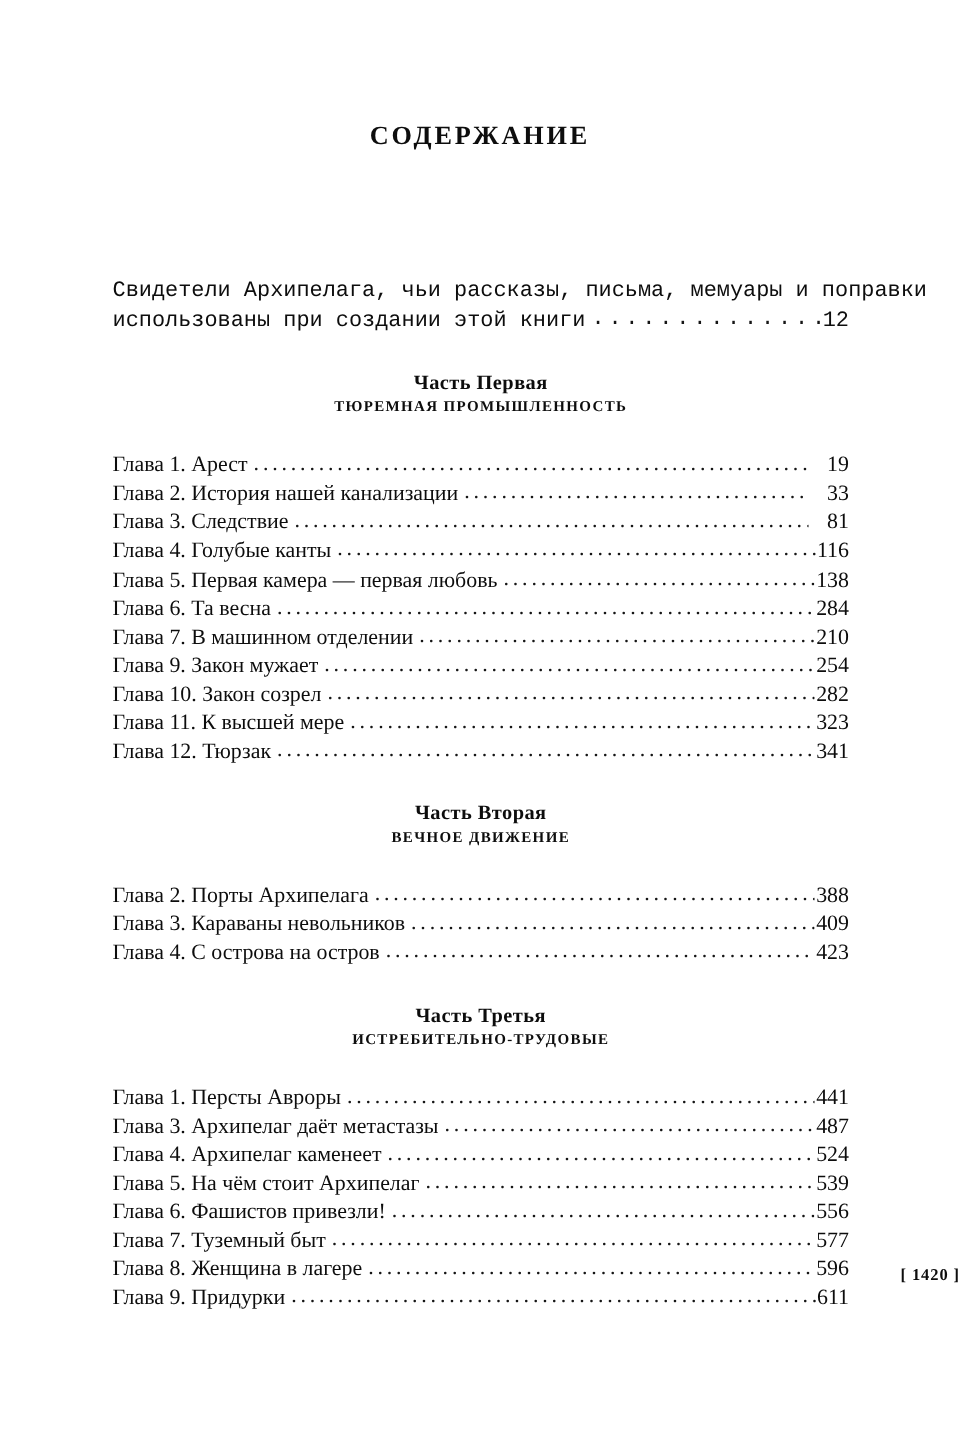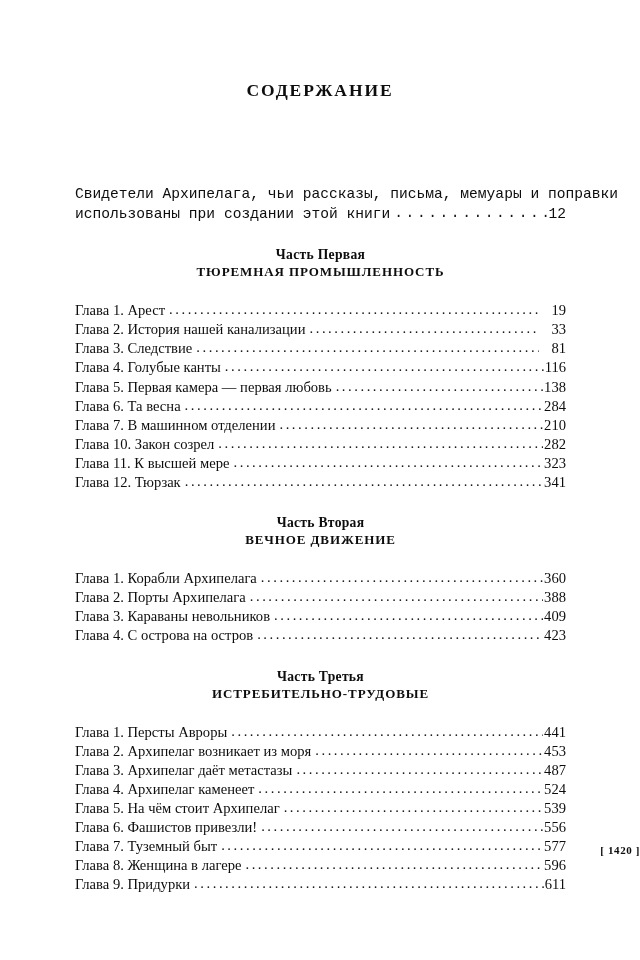--- a/index.html
+++ b/index.html
@@ -72,21 +72,21 @@
     margin: 0;
   }
   .part-number {
     display: block;
     font-size: 13.6px;
     letter-spacing: 0.3px;
     line-height: 17px;
   }
   .part-title {
     display: block;
-    font-size: 13px;
+    font-size: 10px;
     letter-spacing: 0.9px;
     line-height: 18px;
   }
   .part-spacer-before { height: 22px; }
   .part-spacer-after  { height: 20px; }
 
   
   .chapter {
     display: flex;
     align-items: baseline;
@@ -185,20 +185,25 @@
           <span class="ch-label">Глава 6. Та весна</span>
           <span class="leader"></span>
           <span class="ch-page">284</span>
         </div>
         <div class="chapter">
           <span class="ch-label">Глава 7. В машинном отделении</span>
           <span class="leader"></span>
           <span class="ch-page">210</span>
         </div>
         <div class="chapter">
+          <span class="ch-label">Глава 9. Закон мужает</span>
+          <span class="leader"></span>
+          <span class="ch-page">254</span>
+        </div>
+        <div class="chapter">
           <span class="ch-label">Глава 10. Закон созрел</span>
           <span class="leader"></span>
           <span class="ch-page">282</span>
         </div>
         <div class="chapter">
           <span class="ch-label">Глава 11. К высшей мере</span>
           <span class="leader"></span>
           <span class="ch-page">323</span>
         </div>
         <div class="chapter">
@@ -206,25 +211,20 @@
           <span class="leader"></span>
           <span class="ch-page">341</span>
         </div>
         <div class="part-spacer-before"></div>
         <div class="part">
           <span class="part-number">Часть Вторая</span>
           <span class="part-title">ВЕЧНОЕ ДВИЖЕНИЕ</span>
         </div>
         <div class="part-spacer-after"></div>
         <div class="chapter">
-          <span class="ch-label">Глава 1. Корабли Архипелага</span>
-          <span class="leader"></span>
-          <span class="ch-page">360</span>
-        </div>
-        <div class="chapter">
           <span class="ch-label">Глава 2. Порты Архипелага</span>
           <span class="leader"></span>
           <span class="ch-page">388</span>
         </div>
         <div class="chapter">
           <span class="ch-label">Глава 3. Караваны невольников</span>
           <span class="leader"></span>
           <span class="ch-page">409</span>
         </div>
         <div class="chapter">
@@ -237,25 +237,20 @@
           <span class="part-number">Часть Третья</span>
           <span class="part-title">ИСТРЕБИТЕЛЬНО-ТРУДОВЫЕ</span>
         </div>
         <div class="part-spacer-after"></div>
         <div class="chapter">
           <span class="ch-label">Глава 1. Персты Авроры</span>
           <span class="leader"></span>
           <span class="ch-page">441</span>
         </div>
         <div class="chapter">
-          <span class="ch-label">Глава 2. Архипелаг возникает из моря</span>
-          <span class="leader"></span>
-          <span class="ch-page">453</span>
-        </div>
-        <div class="chapter">
           <span class="ch-label">Глава 3. Архипелаг даёт метастазы</span>
           <span class="leader"></span>
           <span class="ch-page">487</span>
         </div>
         <div class="chapter">
           <span class="ch-label">Глава 4. Архипелаг каменеет</span>
           <span class="leader"></span>
           <span class="ch-page">524</span>
         </div>
         <div class="chapter">

